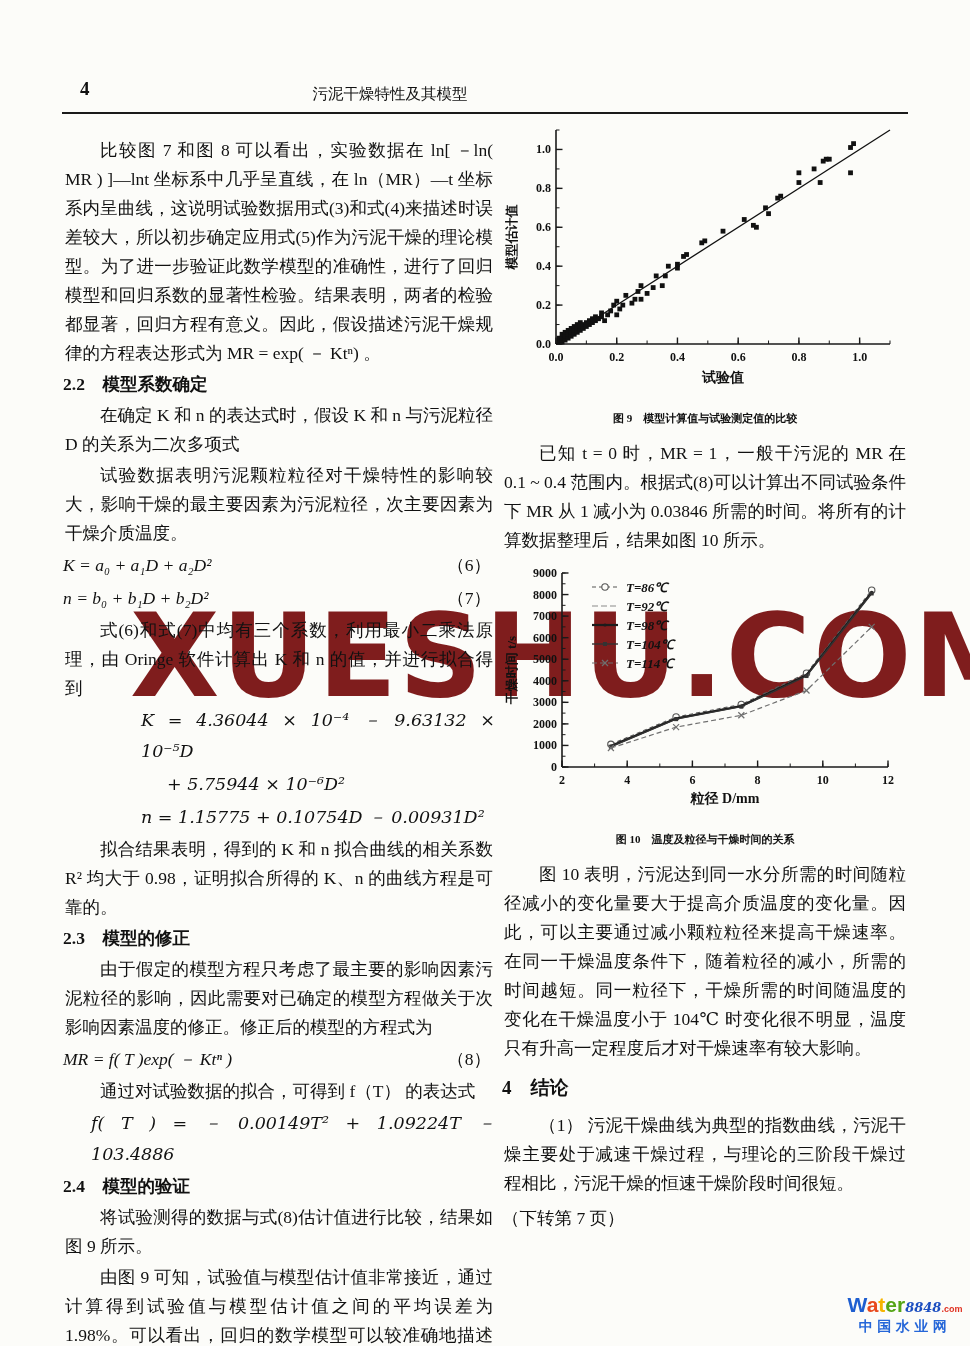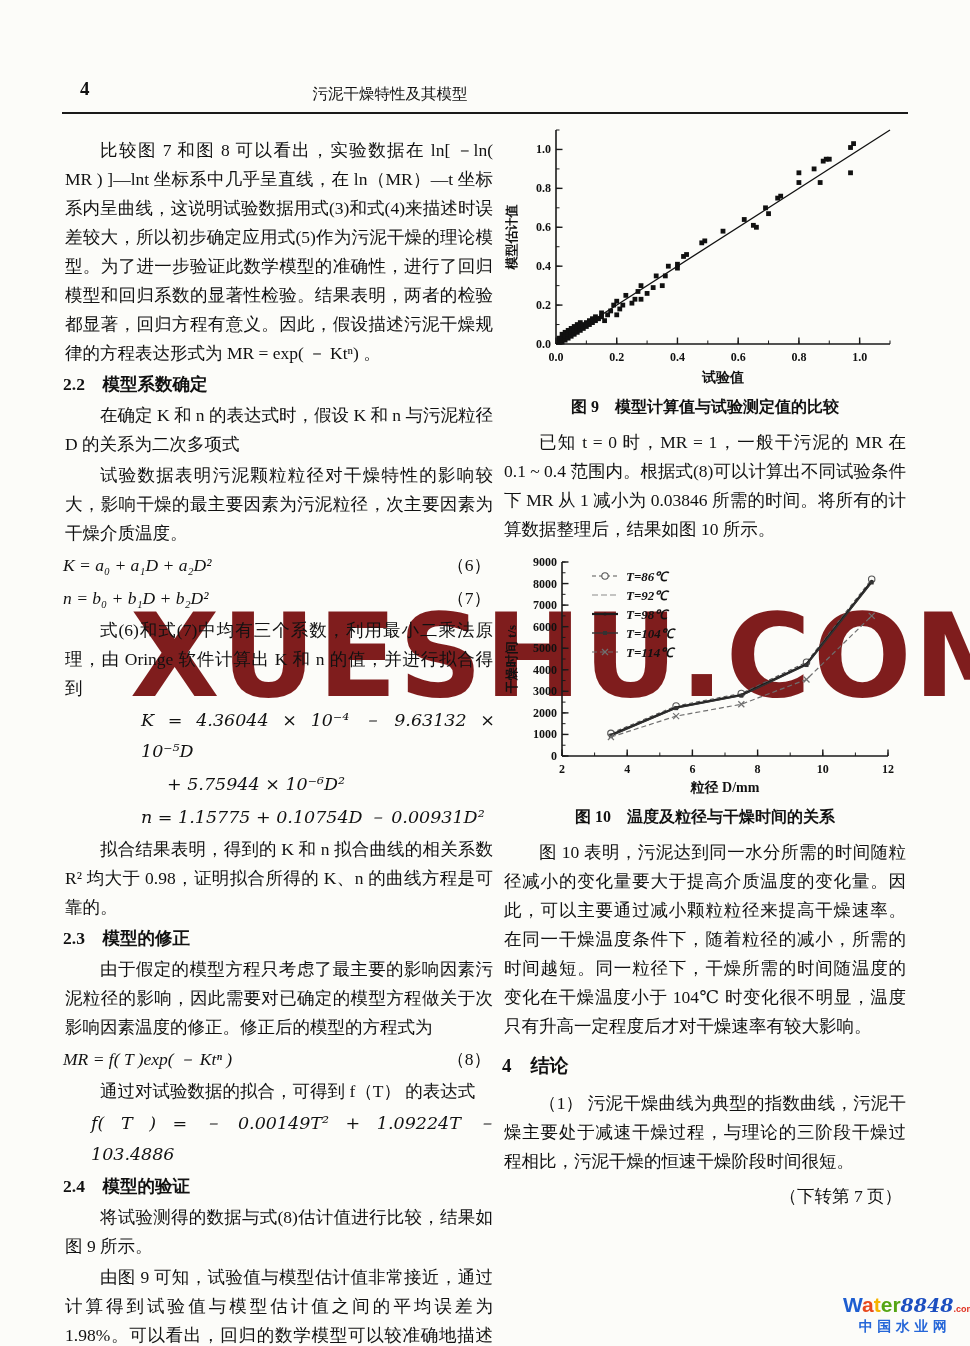--- a/index.html
+++ b/index.html
@@ -43,33 +43,33 @@
   .mainhead{margin:10px 0 8px 0;font-weight:bold;font-size:19px;text-indent:0;line-height:30px;}
   .eqrow{position:relative;margin:2px 0;text-indent:0;line-height:31px;}
   .eqrow .eqbody{display:block;text-align:left;font-style:italic;font-family:Liberation Serif, serif;}
   .eqrow .eqnum{position:absolute;right:4px;top:0;font-style:normal;}
   .eqleft{text-indent:0;margin:2px 0;line-height:31px;font-style:italic;font-family:"DejaVu Serif","Liberation Serif",serif;}
   .pad1{padding-left:78px;}
   .pad2{padding-left:104px;}
   
   .figure{margin:0;padding:0;}
   .figcaption{
-    text-align:center;font-weight:bold;font-size:16px;
-    margin:6px 0 10px 0;line-height:22px;text-indent:0;font-family:Liberation Serif, serif;
+    text-align:center;font-weight:bold;font-size:11px;
+    margin:17px 0 10px 0;line-height:22px;text-indent:0;font-family:Liberation Serif, serif;
   }
   svg{display:block;background:transparent;}
-  .continuation{text-align:right;text-indent:0;margin:6px 6px 0 0;}
+  .continuation{text-indent:0;margin:6px 6px 0 0;}
   
   #logo{
     position:absolute;left:843px;top:1294px;width:124px;z-index:2;
     font-family:"Liberation Sans","DejaVu Sans",sans-serif;
     text-align:center;line-height:1;
   }
   #logo-word{font-size:21px;font-weight:bold;white-space:nowrap;}
-  #logo-num{font-family:"DejaVu Serif","Liberation Serif",serif;font-style:italic;font-size:19px;}
+  #logo-num{font-family:"DejaVu Serif","Liberation Serif",serif;font-style:italic;font-size:13px;}
   #logo-dotcom{font-size:9px;font-weight:bold;vertical-align:baseline;}
   #logo-sub{margin-top:4px;font-size:14px;font-weight:bold;letter-spacing:4.5px;white-space:nowrap;}
 </style>
 </head>
 <body>
 
 <div id="page">
 
   <div id="watermark">XUESHU.COM</div>
 

